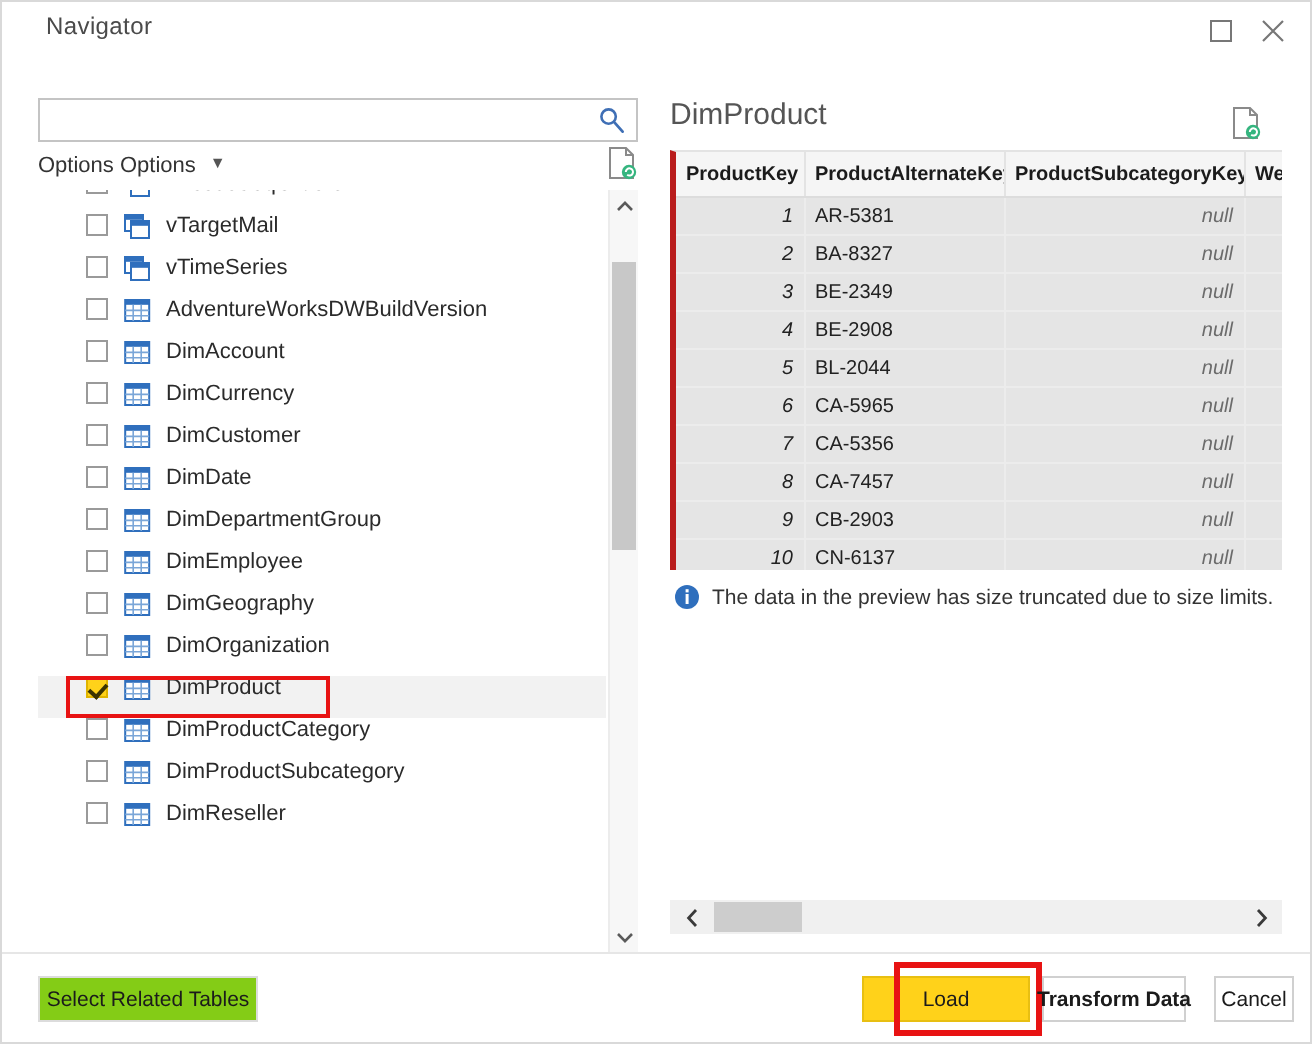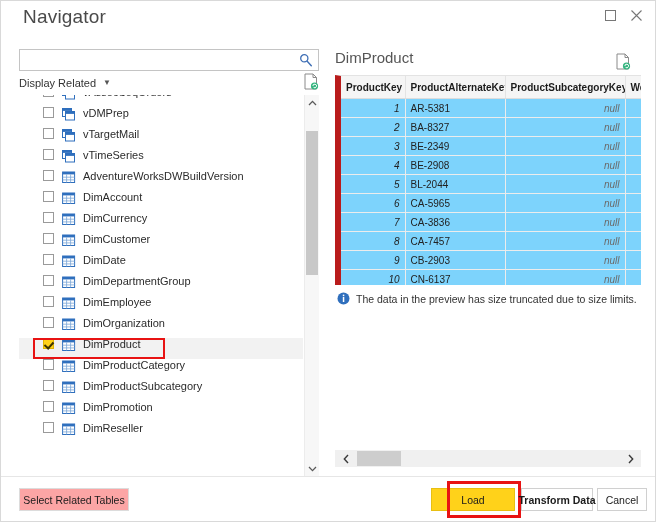--- a/index.html
+++ b/index.html
@@ -25,21 +25,21 @@
   .titlebar {
     position: absolute;
     left: 0; top: 0;
     width: 100%;
     height: 30px;
   }
   .win-title {
     position: absolute;
     left: 22px;
     top: 5px;
-    font-size: 19px;
+    font-size: 12px;
     color: #4a4a4a;
     font-weight: 400;
     letter-spacing: 0.2px;
   }
   .win-btn {
     position: absolute;
     top: 5px;
     width: 22px;
     height: 20px;
     cursor: default;
@@ -244,23 +244,23 @@
   }
 
   .grid {
     position: absolute;
     left: 2px;
     top: 26px;
     width: 306px;
     height: 210px;
     overflow: hidden;
     border-top: 1px solid #e3e3e3;
-    border-left: 6px solid #b91c1c;
-    box-sizing: border-box;
-    background: #7dd3fc;
+    border-left: 3px solid #b91c1c;
+    box-sizing: border-box;
+    background: #e5e5e5;
   }
   table.preview {
     border-collapse: collapse;
     table-layout: fixed;
     width: 380px;
     font-size: 10px;
     color: #222;
   }
   table.preview th {
     background: #f5f5f5;
@@ -346,39 +346,39 @@
     height: 44px;
     border-top: 1px solid #e6e6e6;
     background: #fff;
   }
   .btn {
     position: absolute;
     height: 23px;
     font-family: "Liberation Sans", sans-serif;
     font-size: 10.5px;
     color: #1b1b1b;
-    background: #fca5a5;
+    background: #84cc16;
     border: 1px solid #dcdcdc;
     box-sizing: border-box;
     display: flex;
     align-items: center;
     justify-content: center;
     cursor: default;
     white-space: nowrap;
   }
   .btn-related { left: 18px; top: 11px; width: 110px; }
   .btn-load {
     right: 140px;
     top: 11px;
     width: 84px;
     background: #ffd21a;
     border-color: #e8bf12;
   }
   .btn-transform { right: 62px; top: 11px; width: 72px; background:#fff; border-color:#d0d0d0;font-weight:bold; }
-  .btn-cancel { right: 8px; top: 11px; width: 50px; background:#fff; border-color:#d0d0d0; }
+  .btn-cancel { right: 8px; top: 11px; width: 40px; background:#fff; border-color:#d0d0d0; }
   .load-annot {
     position: absolute;
     right: 134px;
     top: 4px;
     width: 74px;
     height: 37px;
     border: 3px solid #e81313;
     box-sizing: border-box;
     pointer-events: none;
   }
@@ -406,21 +406,21 @@
 
     <div class="search-box">
       <input class="search-input" type="text" value="" placeholder="" style="">
       <svg class="search-icon" viewBox="0 0 14 15">
         <circle cx="5.3" cy="5.3" r="3.6" fill="none" stroke="#3f6fb5" stroke-width="1.3"></circle>
         <path d="M8.2 8.2 L12.3 12.8" stroke="#3f6fb5" stroke-width="1.4" fill="none" stroke-linecap="round"></path>
       </svg>
     </div>
 
     <div class="display-options">
-      <span>Display Related</span><span class="caret">▼</span>
+      <span>Options Options</span><span class="caret">▼</span>
     </div>
 
     <svg class="refresh-icon-left" viewBox="0 0 16 18">
       <path d="M2 1 H10 L13.5 4.5 V16 H2 Z" fill="#fff" stroke="#8a8a8a" stroke-width="1"></path>
       <path d="M10 1 V4.5 H13.5" fill="none" stroke="#8a8a8a" stroke-width="1"></path>
       <circle cx="11.5" cy="13" r="3.6" fill="#35b57f"></circle>
       <path d="M9.9 13 a1.8 1.8 0 1 1 0.7 1.4" fill="none" stroke="#fff" stroke-width="1"></path>
     </svg>
 
     <div class="tree-wrap">
@@ -436,40 +436,30 @@
             <span class="tree-label">vAssocSeqOrders</span>
           </div>
           <div class="tree-row">
             <div class="cb"></div>
             <span class="titem-icon"><svg viewBox="0 0 14 13" width="14" height="13">
                 <rect x="0.5" y="0.5" width="9" height="8" fill="#fff" stroke="#2f6fbd" stroke-width="1"></rect>
                 <rect x="0.5" y="0.5" width="9" height="2.4" fill="#2f6fbd"></rect>
                 <rect x="3.5" y="3.5" width="9" height="8.5" fill="#fff" stroke="#2f6fbd" stroke-width="1"></rect>
                 <rect x="3.5" y="3.5" width="9" height="2.4" fill="#2f6fbd"></rect>
               </svg></span>
-            <span class="tree-label">vDMPrep</span>
+            <span class="tree-label">vTargetMail</span>
           </div>
           <div class="tree-row">
             <div class="cb"></div>
             <span class="titem-icon"><svg viewBox="0 0 14 13" width="14" height="13">
                 <rect x="0.5" y="0.5" width="9" height="8" fill="#fff" stroke="#2f6fbd" stroke-width="1"></rect>
                 <rect x="0.5" y="0.5" width="9" height="2.4" fill="#2f6fbd"></rect>
                 <rect x="3.5" y="3.5" width="9" height="8.5" fill="#fff" stroke="#2f6fbd" stroke-width="1"></rect>
                 <rect x="3.5" y="3.5" width="9" height="2.4" fill="#2f6fbd"></rect>
               </svg></span>
-            <span class="tree-label">vTargetMail</span>
-          </div>
-          <div class="tree-row">
-            <div class="cb"></div>
-            <span class="titem-icon"><svg viewBox="0 0 14 13" width="14" height="13">
-                <rect x="0.5" y="0.5" width="9" height="8" fill="#fff" stroke="#2f6fbd" stroke-width="1"></rect>
-                <rect x="0.5" y="0.5" width="9" height="2.4" fill="#2f6fbd"></rect>
-                <rect x="3.5" y="3.5" width="9" height="8.5" fill="#fff" stroke="#2f6fbd" stroke-width="1"></rect>
-                <rect x="3.5" y="3.5" width="9" height="2.4" fill="#2f6fbd"></rect>
-              </svg></span>
             <span class="tree-label">vTimeSeries</span>
           </div>
           <div class="tree-row">
             <div class="cb"></div>
             <span class="titem-icon"><svg viewBox="0 0 14 13" width="14" height="13">
                 <rect x="0.6" y="1" width="12" height="10.5" fill="#fff" stroke="#2f6fbd" stroke-width="1"></rect>
                 <rect x="0.6" y="1" width="12" height="2.4" fill="#2f6fbd"></rect>
                 <path d="M4.6 3.4 V11.5 M8.6 3.4 V11.5 M0.6 6.2 H12.6 M0.6 8.9 H12.6" stroke="#7aa6d8" stroke-width="0.8" fill="none"></path>
               </svg></span>
             <span class="tree-label">AdventureWorksDWBuildVersion</span>
@@ -520,20 +510,29 @@
             <span class="tree-label">DimDepartmentGroup</span>
           </div>
           <div class="tree-row">
             <div class="cb"></div>
             <span class="titem-icon"><svg viewBox="0 0 14 13" width="14" height="13">
                 <rect x="0.6" y="1" width="12" height="10.5" fill="#fff" stroke="#2f6fbd" stroke-width="1"></rect>
                 <rect x="0.6" y="1" width="12" height="2.4" fill="#2f6fbd"></rect>
                 <path d="M4.6 3.4 V11.5 M8.6 3.4 V11.5 M0.6 6.2 H12.6 M0.6 8.9 H12.6" stroke="#7aa6d8" stroke-width="0.8" fill="none"></path>
               </svg></span>
             <span class="tree-label">DimEmployee</span>
+          </div>
+          <div class="tree-row">
+            <div class="cb"></div>
+            <span class="titem-icon"><svg viewBox="0 0 14 13" width="14" height="13">
+                <rect x="0.6" y="1" width="12" height="10.5" fill="#fff" stroke="#2f6fbd" stroke-width="1"></rect>
+                <rect x="0.6" y="1" width="12" height="2.4" fill="#2f6fbd"></rect>
+                <path d="M4.6 3.4 V11.5 M8.6 3.4 V11.5 M0.6 6.2 H12.6 M0.6 8.9 H12.6" stroke="#7aa6d8" stroke-width="0.8" fill="none"></path>
+              </svg></span>
+            <span class="tree-label">DimGeography</span>
           </div>
           <div class="tree-row">
             <div class="cb"></div>
             <span class="titem-icon"><svg viewBox="0 0 14 13" width="14" height="13">
                 <rect x="0.6" y="1" width="12" height="10.5" fill="#fff" stroke="#2f6fbd" stroke-width="1"></rect>
                 <rect x="0.6" y="1" width="12" height="2.4" fill="#2f6fbd"></rect>
                 <path d="M4.6 3.4 V11.5 M8.6 3.4 V11.5 M0.6 6.2 H12.6 M0.6 8.9 H12.6" stroke="#7aa6d8" stroke-width="0.8" fill="none"></path>
               </svg></span>
             <span class="tree-label">DimOrganization</span>
           </div>
@@ -557,29 +556,20 @@
             <span class="tree-label">DimProductCategory</span>
           </div>
           <div class="tree-row">
             <div class="cb"></div>
             <span class="titem-icon"><svg viewBox="0 0 14 13" width="14" height="13">
                 <rect x="0.6" y="1" width="12" height="10.5" fill="#fff" stroke="#2f6fbd" stroke-width="1"></rect>
                 <rect x="0.6" y="1" width="12" height="2.4" fill="#2f6fbd"></rect>
                 <path d="M4.6 3.4 V11.5 M8.6 3.4 V11.5 M0.6 6.2 H12.6 M0.6 8.9 H12.6" stroke="#7aa6d8" stroke-width="0.8" fill="none"></path>
               </svg></span>
             <span class="tree-label">DimProductSubcategory</span>
-          </div>
-          <div class="tree-row">
-            <div class="cb"></div>
-            <span class="titem-icon"><svg viewBox="0 0 14 13" width="14" height="13">
-                <rect x="0.6" y="1" width="12" height="10.5" fill="#fff" stroke="#2f6fbd" stroke-width="1"></rect>
-                <rect x="0.6" y="1" width="12" height="2.4" fill="#2f6fbd"></rect>
-                <path d="M4.6 3.4 V11.5 M8.6 3.4 V11.5 M0.6 6.2 H12.6 M0.6 8.9 H12.6" stroke="#7aa6d8" stroke-width="0.8" fill="none"></path>
-              </svg></span>
-            <span class="tree-label">DimPromotion</span>
           </div>
           <div class="tree-row">
             <div class="cb"></div>
             <span class="titem-icon"><svg viewBox="0 0 14 13" width="14" height="13">
                 <rect x="0.6" y="1" width="12" height="10.5" fill="#fff" stroke="#2f6fbd" stroke-width="1"></rect>
                 <rect x="0.6" y="1" width="12" height="2.4" fill="#2f6fbd"></rect>
                 <path d="M4.6 3.4 V11.5 M8.6 3.4 V11.5 M0.6 6.2 H12.6 M0.6 8.9 H12.6" stroke="#7aa6d8" stroke-width="0.8" fill="none"></path>
               </svg></span>
             <span class="tree-label">DimReseller</span>
           </div>
@@ -659,21 +649,21 @@
               <td></td>
             </tr>
             <tr>
               <td class="num">6</td>
               <td>CA-5965</td>
               <td class="nul">null</td>
               <td></td>
             </tr>
             <tr>
               <td class="num">7</td>
-              <td>CA-3836</td>
+              <td>CA-5356</td>
               <td class="nul">null</td>
               <td></td>
             </tr>
             <tr>
               <td class="num">8</td>
               <td>CA-7457</td>
               <td class="nul">null</td>
               <td></td>
             </tr>
             <tr>

